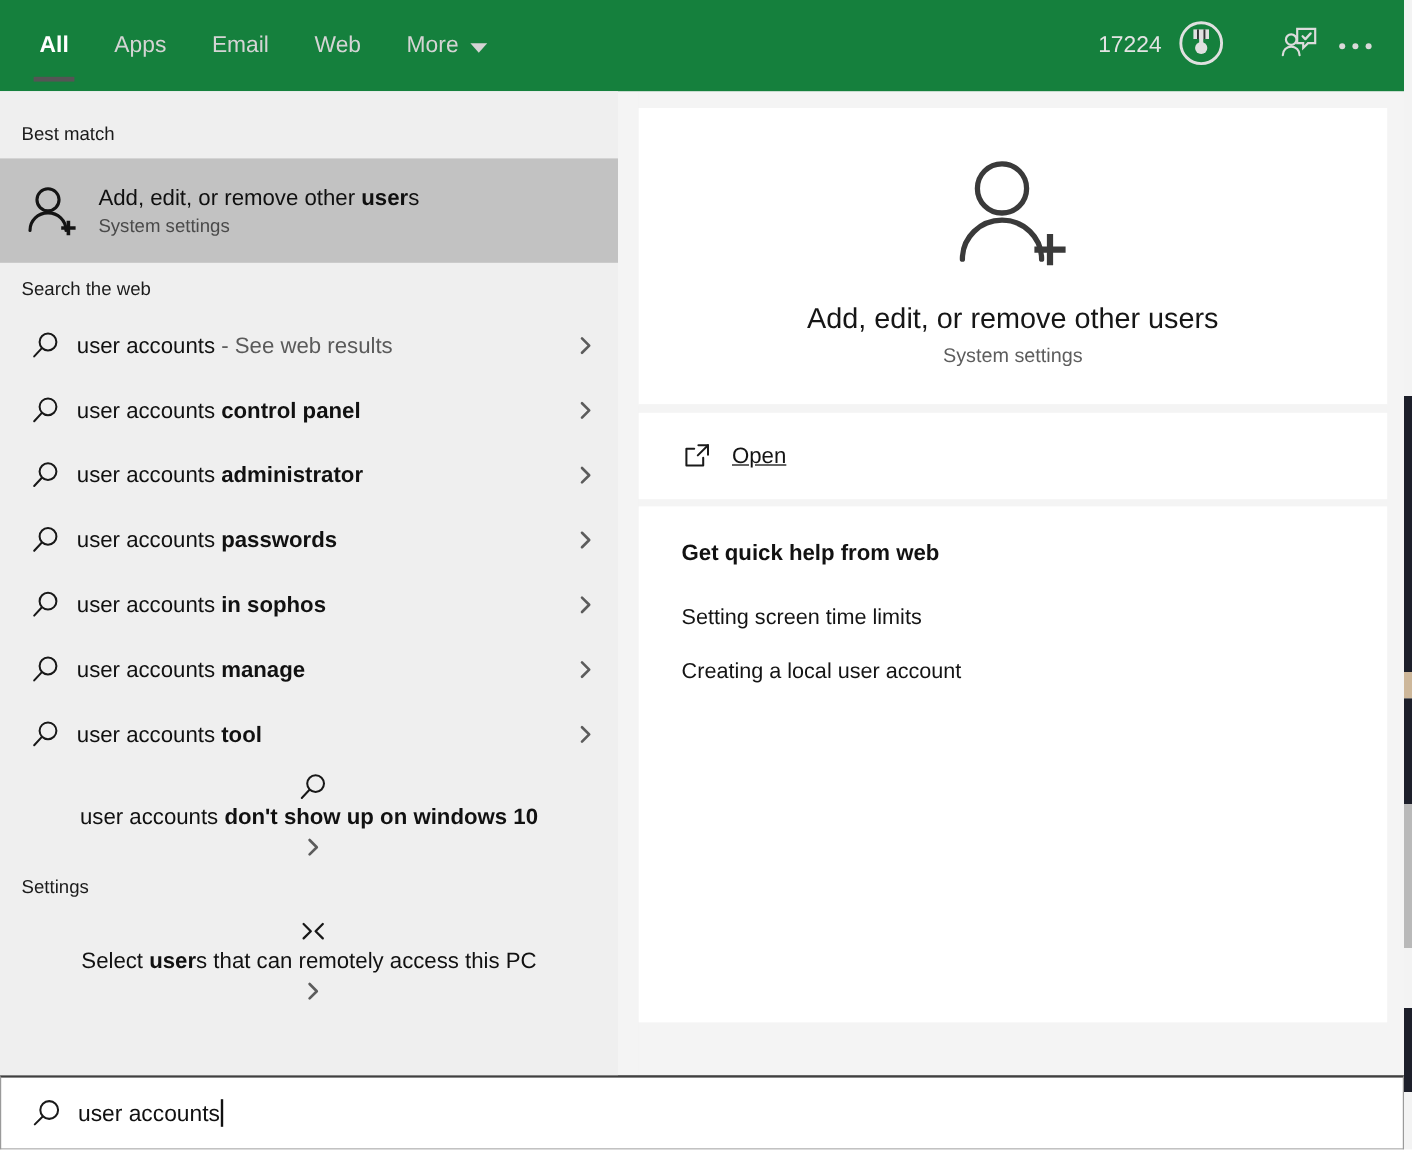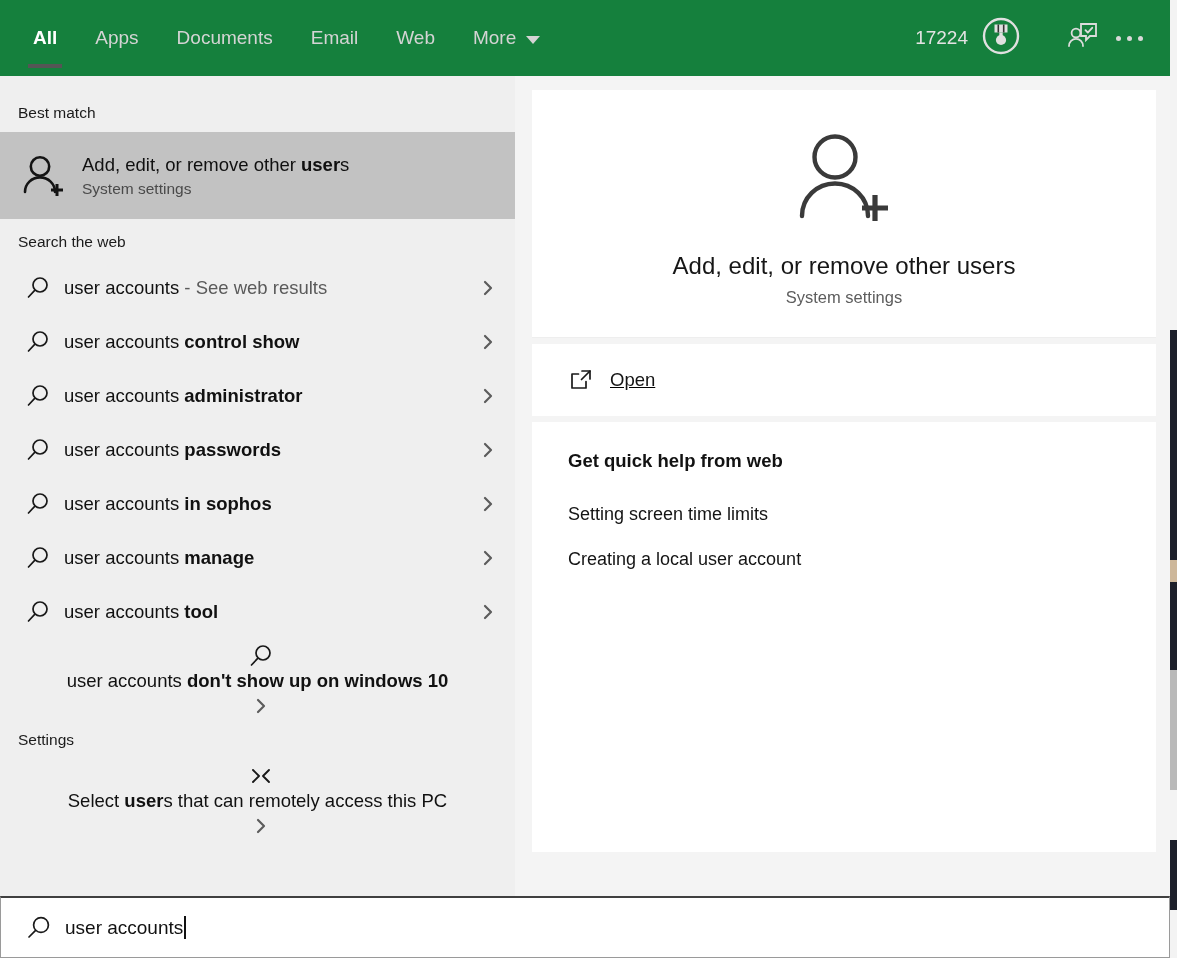--- a/index.html
+++ b/index.html
@@ -232,23 +232,20 @@
     <div class="topbar">
 
       <div class="tabs">
         <div class="tab active">
           <span>All</span>
         </div>
         <div class="tab">
           <span>Apps</span>
         </div>
         <div class="tab">
-          <span>Documents</span>
-        </div>
-        <div class="tab">
           <span>Email</span>
         </div>
         <div class="tab">
           <span>Web</span>
         </div>
         <div class="tab">
           <span>More</span>
           <span class="caret"></span>
         </div>
       </div>
@@ -328,21 +325,21 @@
           </div>
         </div>
 
         <div class="result">
           <div class="r-icon">
             <svg width="26" height="26" viewBox="0 0 26 26" fill="none" stroke="#181818" stroke-width="1.7">
               <circle cx="15" cy="10" r="7"></circle>
                 <path d="M9.7 15.3L3.5 22" stroke-linecap="round"></path>
             </svg>
           </div>
-          <div class="r-label"><span>user accounts </span><b>control show</b></div>
+          <div class="r-label"><span>user accounts </span><b>control panel</b></div>
           <div class="chev">
             <svg width="18" height="18" viewBox="0 0 18 18" fill="none" stroke="#5c5c5c" stroke-width="2.2" stroke-linecap="round" stroke-linejoin="round">
                 <path d="M6 3l6 6-6 6"></path>
               </svg>
           </div>
         </div>
 
         <div class="result">
           <div class="r-icon">
             <svg width="26" height="26" viewBox="0 0 26 26" fill="none" stroke="#181818" stroke-width="1.7">

